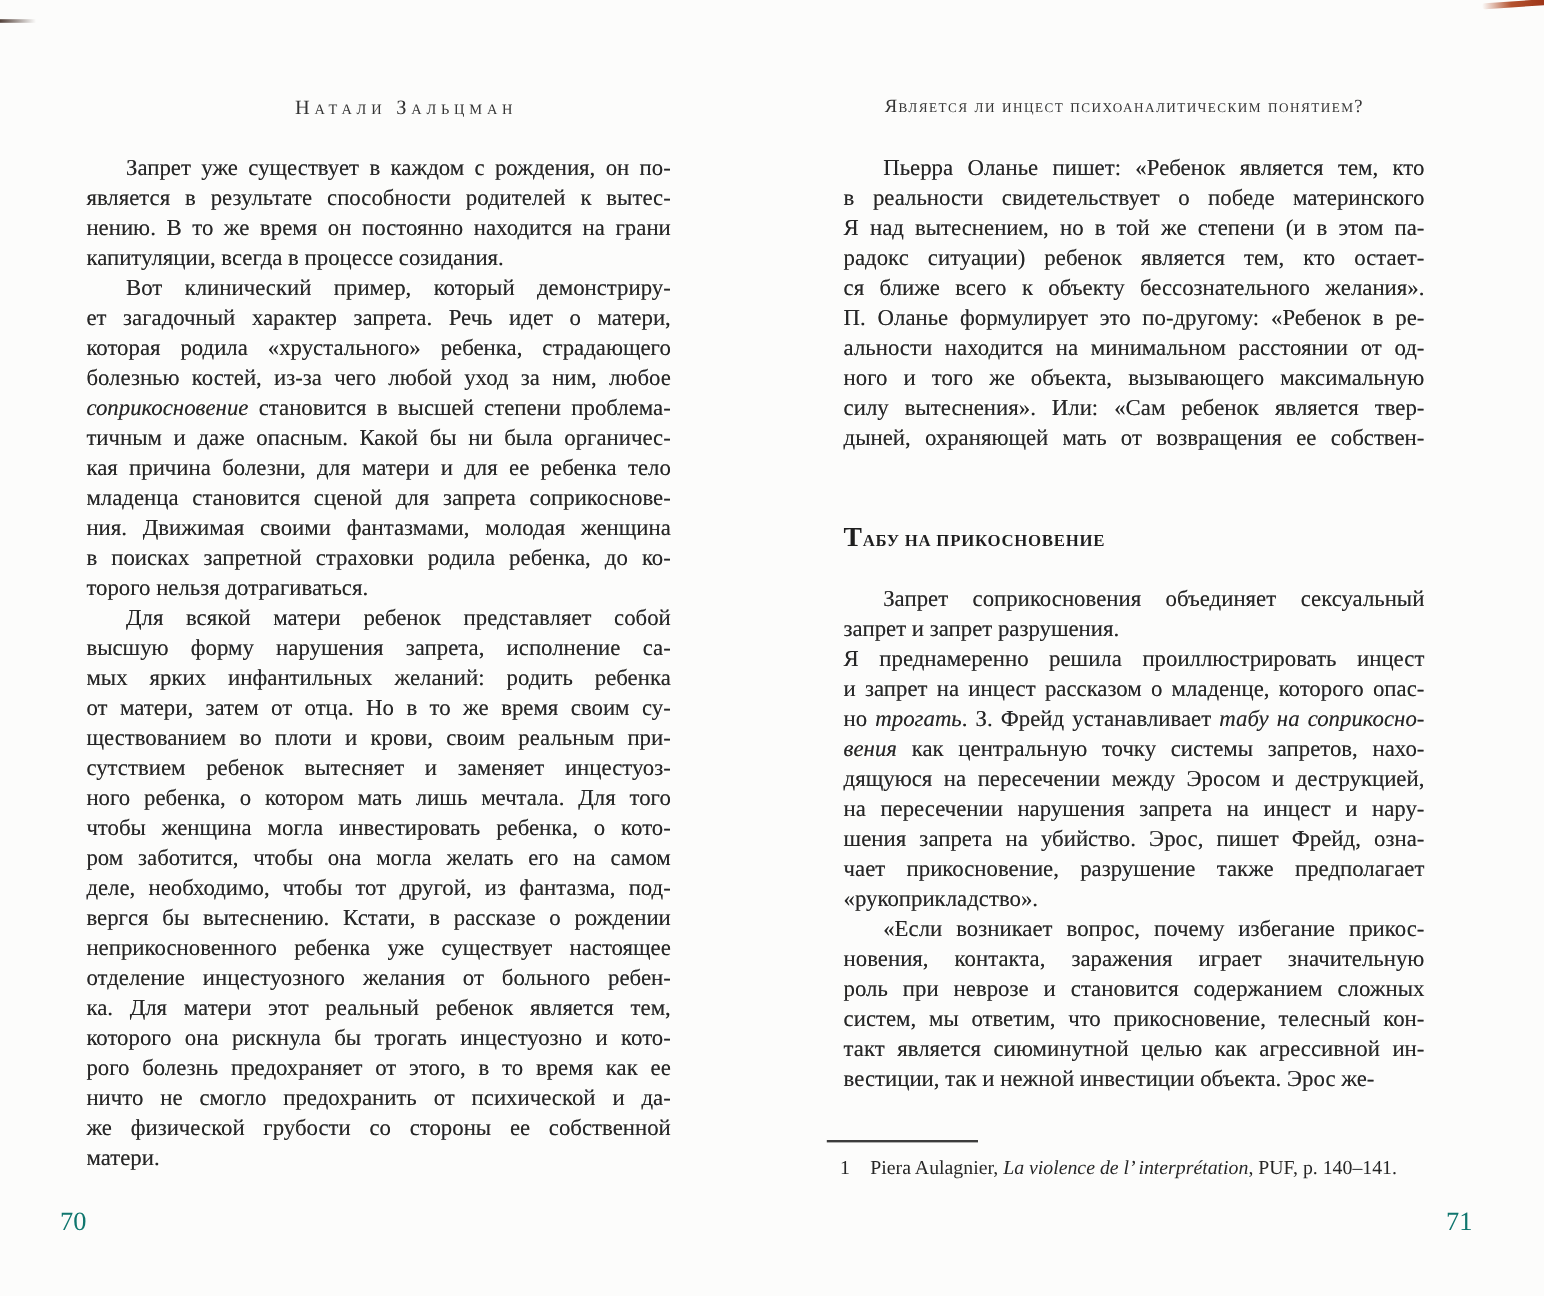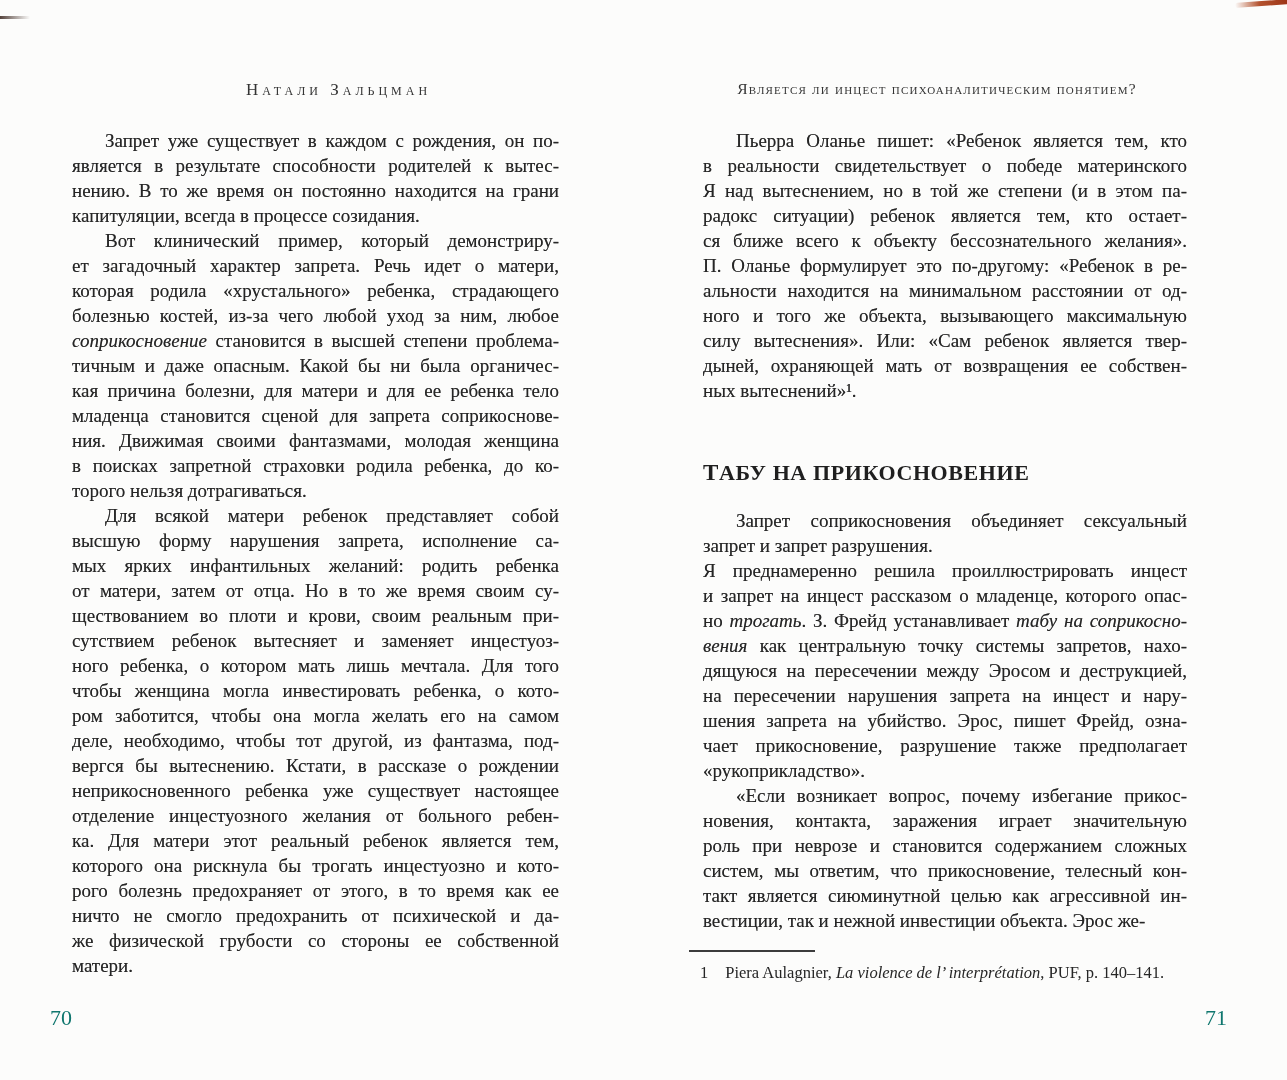--- a/index.html
+++ b/index.html
@@ -35,21 +35,21 @@
     text-align-last:justify;
     text-shadow:0 0 .5px rgba(45,45,45,.55);
   }
   .line.last   { text-align-last:left; }
   .line.indent { text-indent:33px; }
 
   .section-heading {
     margin:55px 0 20px 0;
     font-weight:bold;
     text-transform:uppercase;
-    font-size:22px;
+    font-size:14px;
     letter-spacing:.6px;
     line-height:30px;
     color:#1f1f1f;
   }
   .section-heading::first-letter { font-size:23px; }
 
   .footnote-rule {
     position:absolute; left:2px; top:950px;
     width:126px; height:0;
     border-top:2px solid #3c3c3c;
@@ -140,21 +140,20 @@
           <div class="line indent">Пьерра Оланье пишет: «Ребенок является тем, кто</div>
           <div class="line">в реальности свидетельствует о победе материнского</div>
           <div class="line">Я над вытеснением, но в той же степени (и в этом па-</div>
           <div class="line">радокс ситуации) ребенок является тем, кто остает-</div>
           <div class="line">ся ближе всего к объекту бессознательного желания».</div>
           <div class="line">П. Оланье формулирует это по-другому: «Ребенок в ре-</div>
           <div class="line">альности находится на минимальном расстоянии от од-</div>
           <div class="line">ного и того же объекта, вызывающего максимальную</div>
           <div class="line">силу вытеснения». Или: «Сам ребенок является твер-</div>
           <div class="line">дыней, охраняющей мать от возвращения ее собствен-</div>
-          <div class="line last">ных вытеснений»¹.</div>
         </div>
         <div class="section-heading">Табу на прикосновение</div>
         <div class="para">
           <div class="line indent">Запрет соприкосновения объединяет сексуальный</div>
           <div class="line last">запрет и запрет разрушения.</div>
         </div>
         <div class="para">
           <div class="line">Я преднамеренно решила проиллюстрировать инцест</div>
           <div class="line">и запрет на инцест рассказом о младенце, которого опас-</div>
           <div class="line">но <i>трогать</i>. З. Фрейд устанавливает <i>табу на соприкосно-</i></div>

